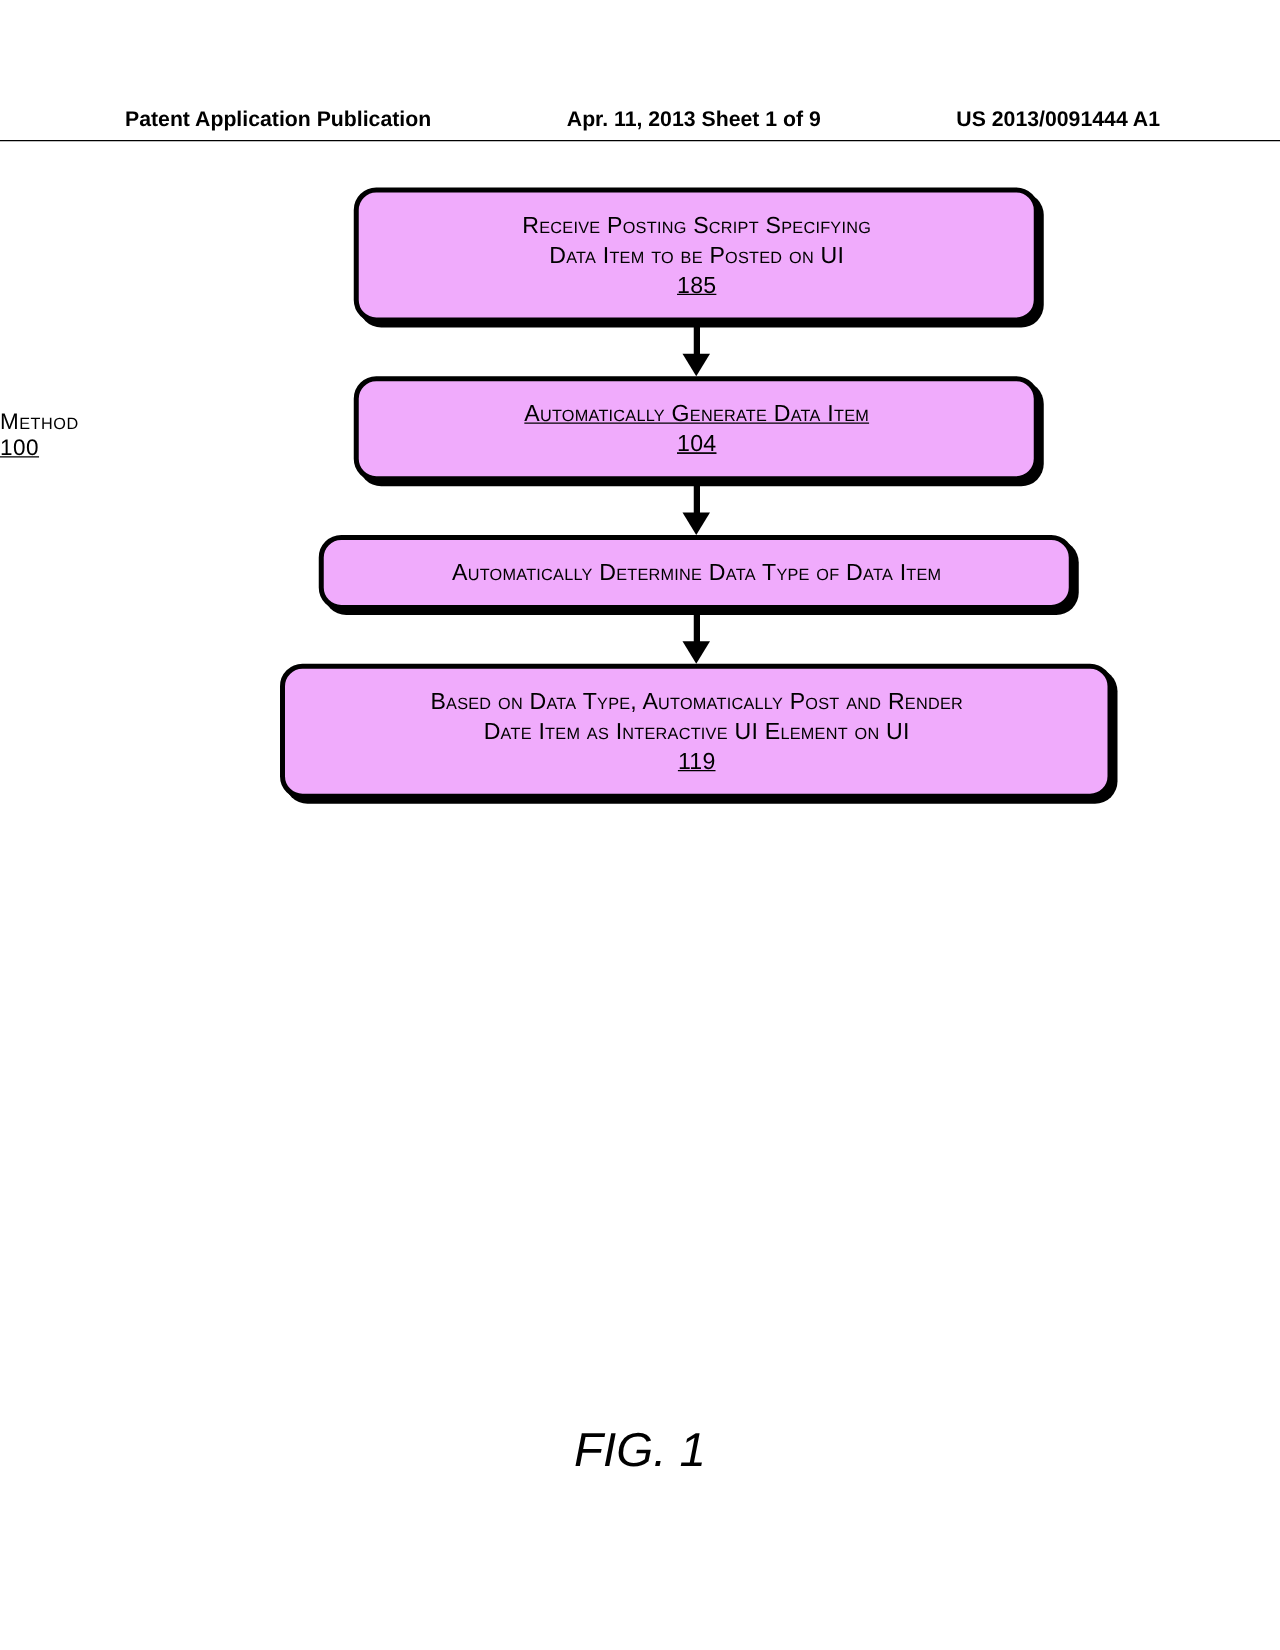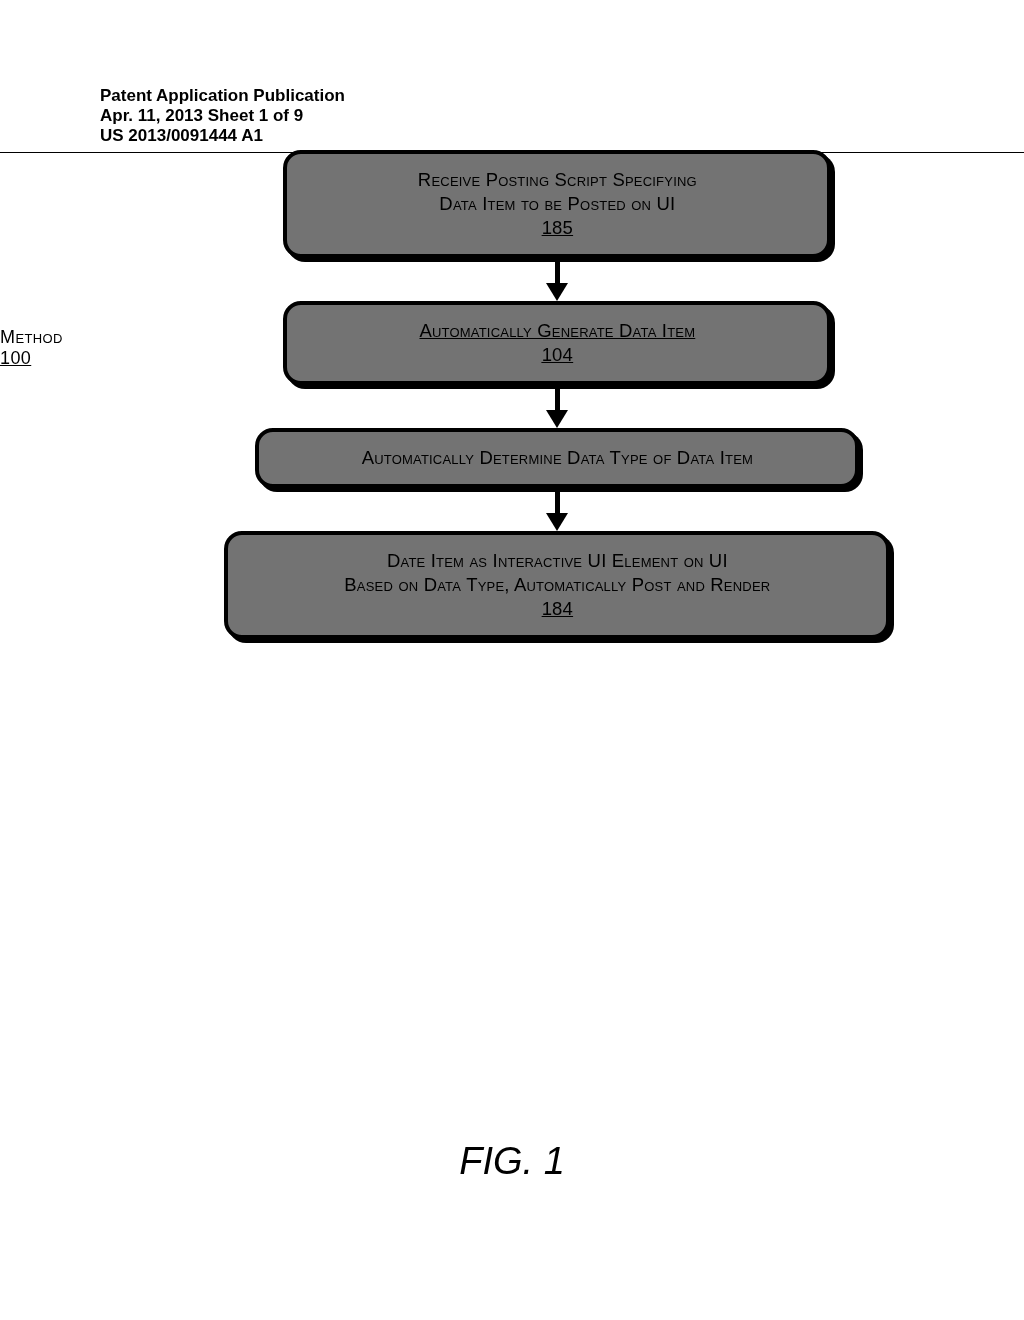--- a/index.html
+++ b/index.html
@@ -15,21 +15,20 @@
     position: absolute;
     top: 86px;
     left: 0;
     width: 100%;
     border-bottom: 1.5px solid #000;
     padding: 0 96px 6px 100px;
     display: flex;
     justify-content: space-between;
     font-size: 17px;
     font-weight: bold;
-    flex-direction: column;
   }
   .header .left { }
   .header .center { }
   .header .right { }
   .diagram {
     position: absolute;
     top: 150px;
     left: 0;
     width: 100%;
     display: flex;
@@ -46,21 +45,21 @@
   .flowchart {
     display: flex;
     flex-direction: column;
     align-items: center;
     width: 100%;
   }
   .box {
     border: 4px solid #000;
     border-radius: 18px;
     box-shadow: 4px 4px 0 #000;
-    background: #737373;
+    background: #f0abfc;
     padding: 14px 28px 14px 28px;
     text-align: center;
     font-size: 18.5px;
     line-height: 1.3;
     font-variant: small-caps;
     letter-spacing: 0.2px;
   }
   .box .refnum { text-decoration: underline; }
   .box1 { width: 548px; }
   .box2 { width: 548px; text-decoration: underline; }
@@ -137,21 +136,21 @@
     <div class="box box3">
       <div>Automatically Determine Data Type of Data Item</div>
     </div>
 
     <div class="arrow a3">
       <div class="shaft"></div>
         <div class="head"></div>
     </div>
 
     <div class="box box4">
+      <div>Based on Data Type, Automatically Post and Render</div>
       <div>Date Item as Interactive UI Element on UI</div>
-      <div>Based on Data Type, Automatically Post and Render</div>
-      <div class="refnum">184</div>
+      <div class="refnum">119</div>
     </div>
 
   </div>
 </div>
 
 <div class="fig-label">FIG. 1</div>
 
 </body></html>

